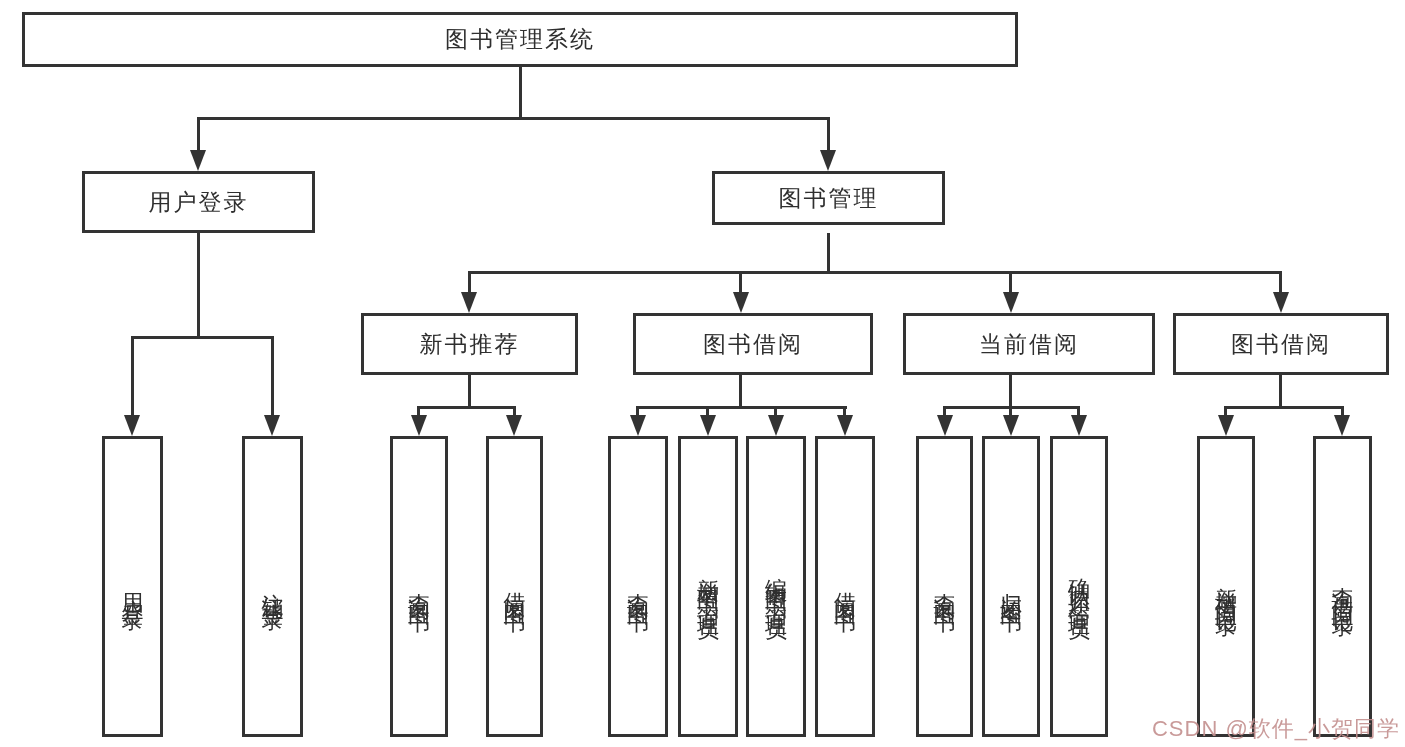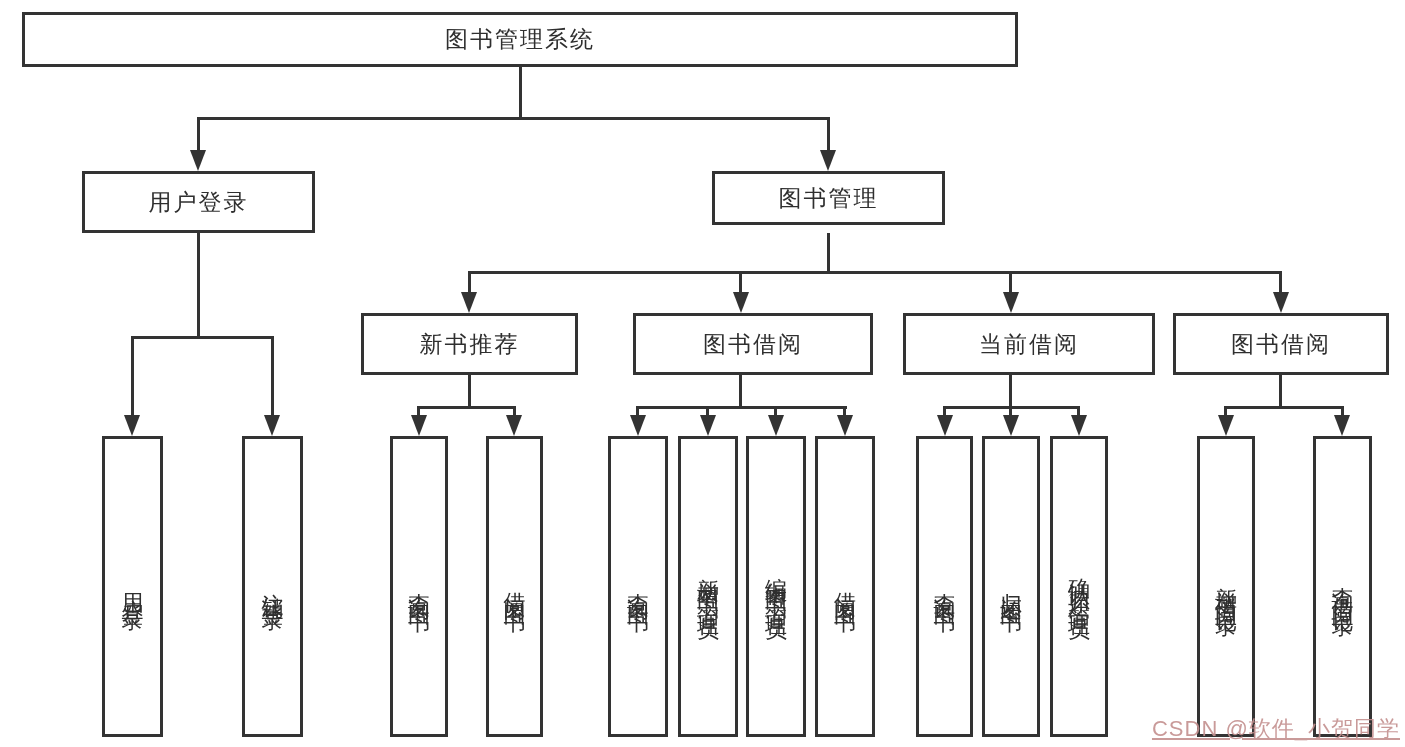--- a/index.html
+++ b/index.html
@@ -26,21 +26,21 @@
   .ln  { position:absolute; background:#333333; }
   .vln { width:3px; }
   .hln { height:3px; }
   .arw {
     position:absolute; width:0; height:0;
     border-left:8px solid transparent; border-right:8px solid transparent;
     border-top:21px solid #333333;
   }
   .watermark {
     position:absolute; right:5px; bottom:3px;
-    font-size:22px; letter-spacing:1px; color:#c4908f; opacity:0.9;text-decoration:underline;
+    font-size:22px; letter-spacing:1px; color:#c4908f; opacity:0.9;
   }
 </style>
 </head>
 <body>
 
 <div class="stage">
 
   <div class="hbox" style="left:22px;top:12px;width:996px;height:55px">
     <span>图书管理系统</span>
   </div>

